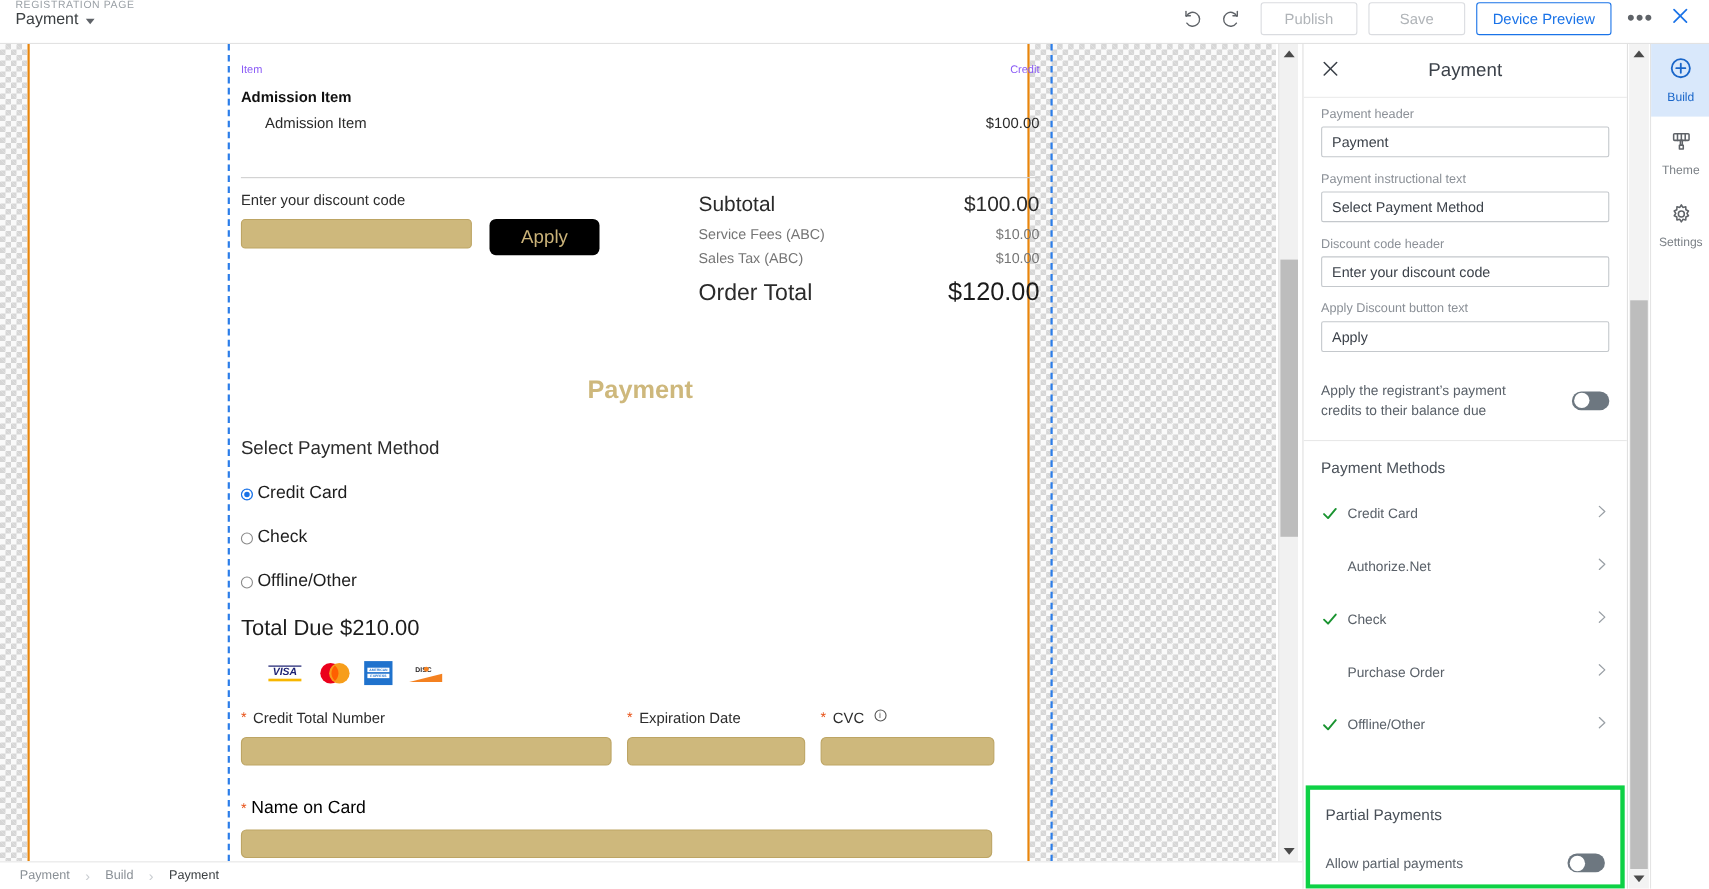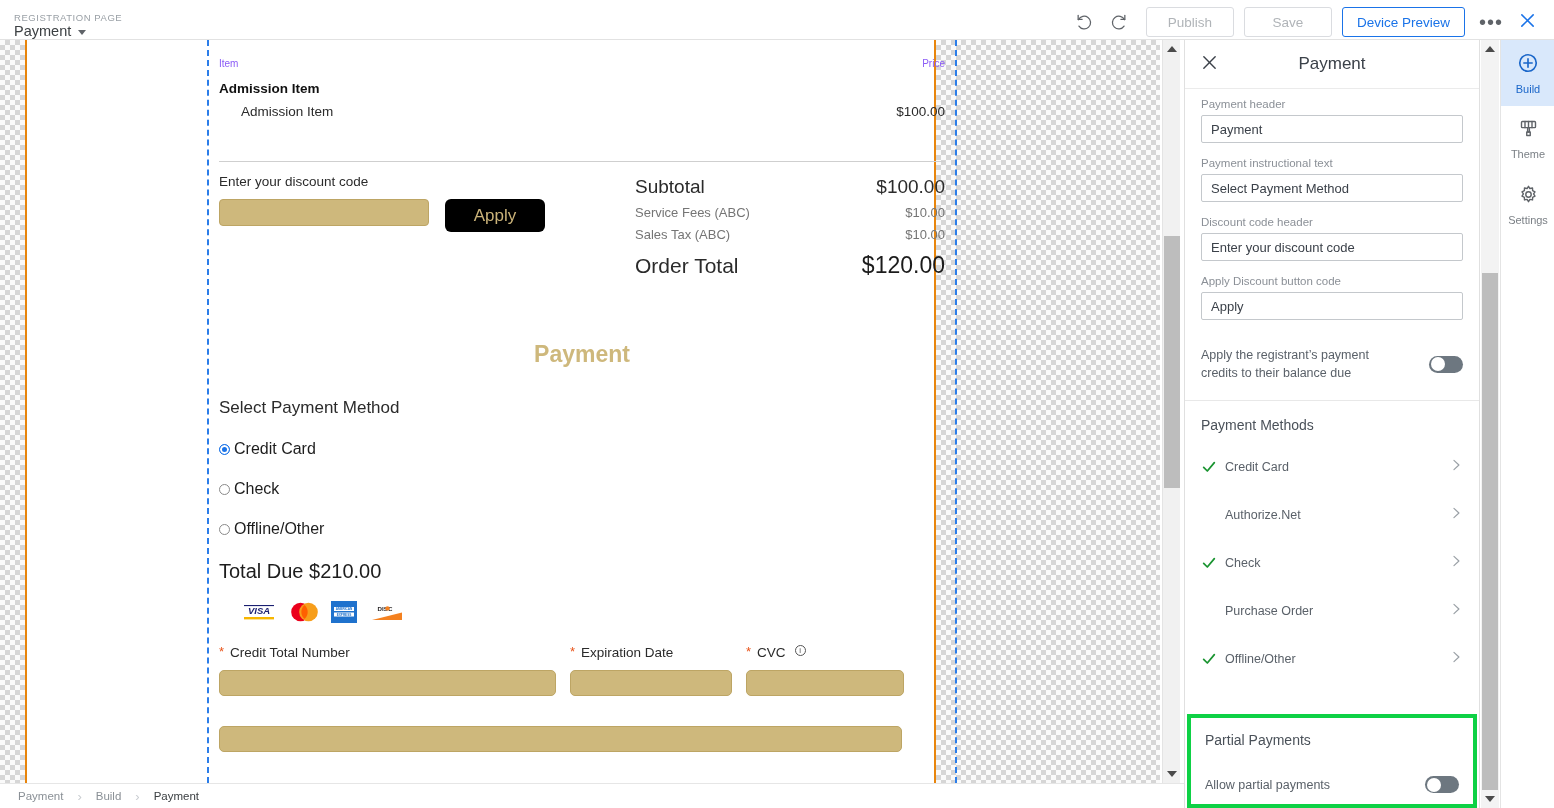--- a/index.html
+++ b/index.html
@@ -8,21 +8,21 @@
     font-family: "Liberation Sans", sans-serif;
     background: #ffffff;
     overflow: hidden;
   }
   #app { position: relative; width: 1554px; height: 808px; background: #fff; }
 
   
   .topbar {
     position: absolute; left: 0; top: 0; width: 1554px; height: 40px;
     background: #ffffff; border-bottom: 1px solid #e2e2e2;
-    display: flex; align-items: flex-end;
+    display: flex; align-items: flex-start;
   }
   .topbar-left { padding-left: 14px; line-height: 1.05; }
   .eyebrow {
     font-size: 9.5px; letter-spacing: .55px; color: #9aa0a6;
     text-transform: uppercase; font-family: "Liberation Sans", sans-serif;
   }
   .page-name-row { display: flex; align-items: center; gap: 7px; margin-top: 1px; }
   .page-name { font-size: 14.5px; color: #3c4043; }
   .caret-down {
     width: 0; height: 0; border-left: 4.5px solid transparent;
@@ -318,21 +318,21 @@
 
     <div class="page-sheet">
       <div class="section-outline"></div>
 
       <div class="page-inner">
 
 
         <div class="items-table">
           <div class="items-row items-head">
             <span>Item</span>
-            <span>Price</span>
+            <span>Credit</span>
           </div>
           <div class="items-group">Admission Item</div>
           <div class="items-row items-line">
             <span class="lbl">Admission Item</span>
             <span>$100.00</span>
           </div>
           <div class="hr"></div>
         </div>
 
         <div class="discount-row">
@@ -436,20 +436,24 @@
             <div class="cc-label">
               <span class="req">*</span>
               <span>CVC</span>
               <span class="info-i">i</span>
             </div>
             <div class="field cc-cvc"></div>
           </div>
         </div>
 
         <div class="name-card">
+          <div class="cc-label">
+            <span class="req">*</span>
+            <span>Name on Card</span>
+          </div>
           <div class="field"></div>
         </div>
 
       </div>
     </div>
   </div>
 
   <div class="vscroll-outer">
     <div class="arrow-up">
         <span class="tri-up"></span>
@@ -482,21 +486,21 @@
         <div class="fld-label">Payment instructional text</div>
         <input class="fld-input" value="Select Payment Method" style="">
       </div>
 
       <div class="fld">
         <div class="fld-label">Discount code header</div>
         <input class="fld-input" value="Enter your discount code" style="">
       </div>
 
       <div class="fld">
-        <div class="fld-label">Apply Discount button code</div>
+        <div class="fld-label">Apply Discount button text</div>
         <input class="fld-input" value="Apply" style="">
       </div>
 
       <div class="toggle-row">
         <div class="toggle-label">Apply the registrant’s payment credits to their balance due</div>
         <div class="switch">
           <div class="knob"></div>
         </div>
       </div>
 

